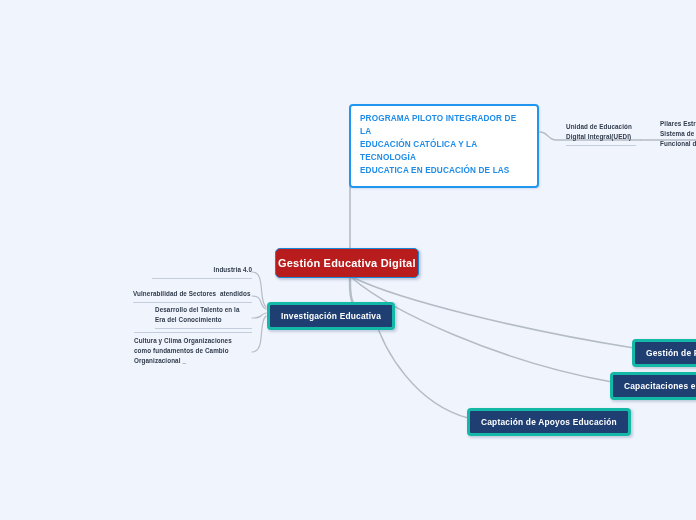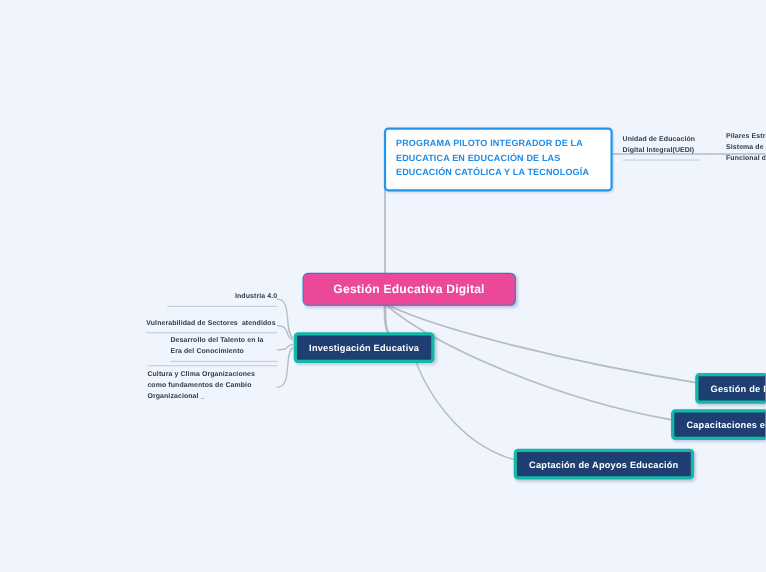--- a/index.html
+++ b/index.html
@@ -27,50 +27,50 @@
     top: 0;
     width: 696px;
     height: 520px;
     pointer-events: none;
   }
 
   
   .title-box {
     position: absolute;
     left: 349px;
-    top: 116px;
-    width: 208px;
+    top: 104px;
+    width: 190px;
     box-sizing: border-box;
     background: #ffffff;
     border: 2px solid #2196ef;
     border-radius: 4px;
     padding: 7px 9px 8px 9px;
     box-shadow: 1px 1px 2px rgba(80,100,140,0.16);
   }
   .title-box .title-text {
     color: #1f8ce8;
     font-size: 8.2px;
     font-weight: bold;
     line-height: 1.58;
     letter-spacing: 0.15px;
     text-transform: uppercase;
     display: block;
   }
 
   
   .node-main {
     position: absolute;
-    background: #ec4899;
+    background: #b91c1c;
     border: 1px solid #1b85d6;
     border-radius: 5px;
     color: #ffffff;
     font-size: 11px;
     font-weight: bold;
     letter-spacing: 0.2px;
-    padding: 8px 27px;
+    padding: 8px 2px;
     white-space: nowrap;
     box-shadow: 1.5px 1.5px 2.5px rgba(70,95,135,0.28);
   }
 
   
   .node-branch {
     position: absolute;
     background: #1f3f73;
     border: 3px solid #14b8a6;
     border-radius: 4px;
@@ -133,22 +133,22 @@
       <path d="M 252 272 C 266 272 258 300 266 307" stroke-width="1.2"></path>
       <path d="M 252 296 C 264 296 258 305 266 309" stroke-width="1.2"></path>
       <path d="M 252 318 C 264 318 258 315 266 313" stroke-width="1.2"></path>
       <path d="M 252 352 C 266 352 258 322 266 316" stroke-width="1.2"></path>
 
     </g>
   </svg>
 
   <div class="title-box">
     <span class="title-text">PROGRAMA PILOTO INTEGRADOR DE LA</span>
+    <span class="title-text">EDUCACIÓN CATÓLICA Y LA TECNOLOGÍA</span>
     <span class="title-text">EDUCATICA EN EDUCACIÓN DE LAS</span>
-    <span class="title-text">EDUCACIÓN CATÓLICA Y LA TECNOLOGÍA</span>
   </div>
 
   <div class="node-leaf" style="left:566px; top:122px; width:70px;">Unidad de Educación
 Digital Integral(UEDI)</div>
 
   <div class="node-leaf plain" style="left:660px; top:119px; width:46px;">Pilares Estrat
 Sistema de I
 Funcional de</div>
 
   <div class="node-main" style="left:275px; top:248px;">Gestión Educativa Digital</div>

